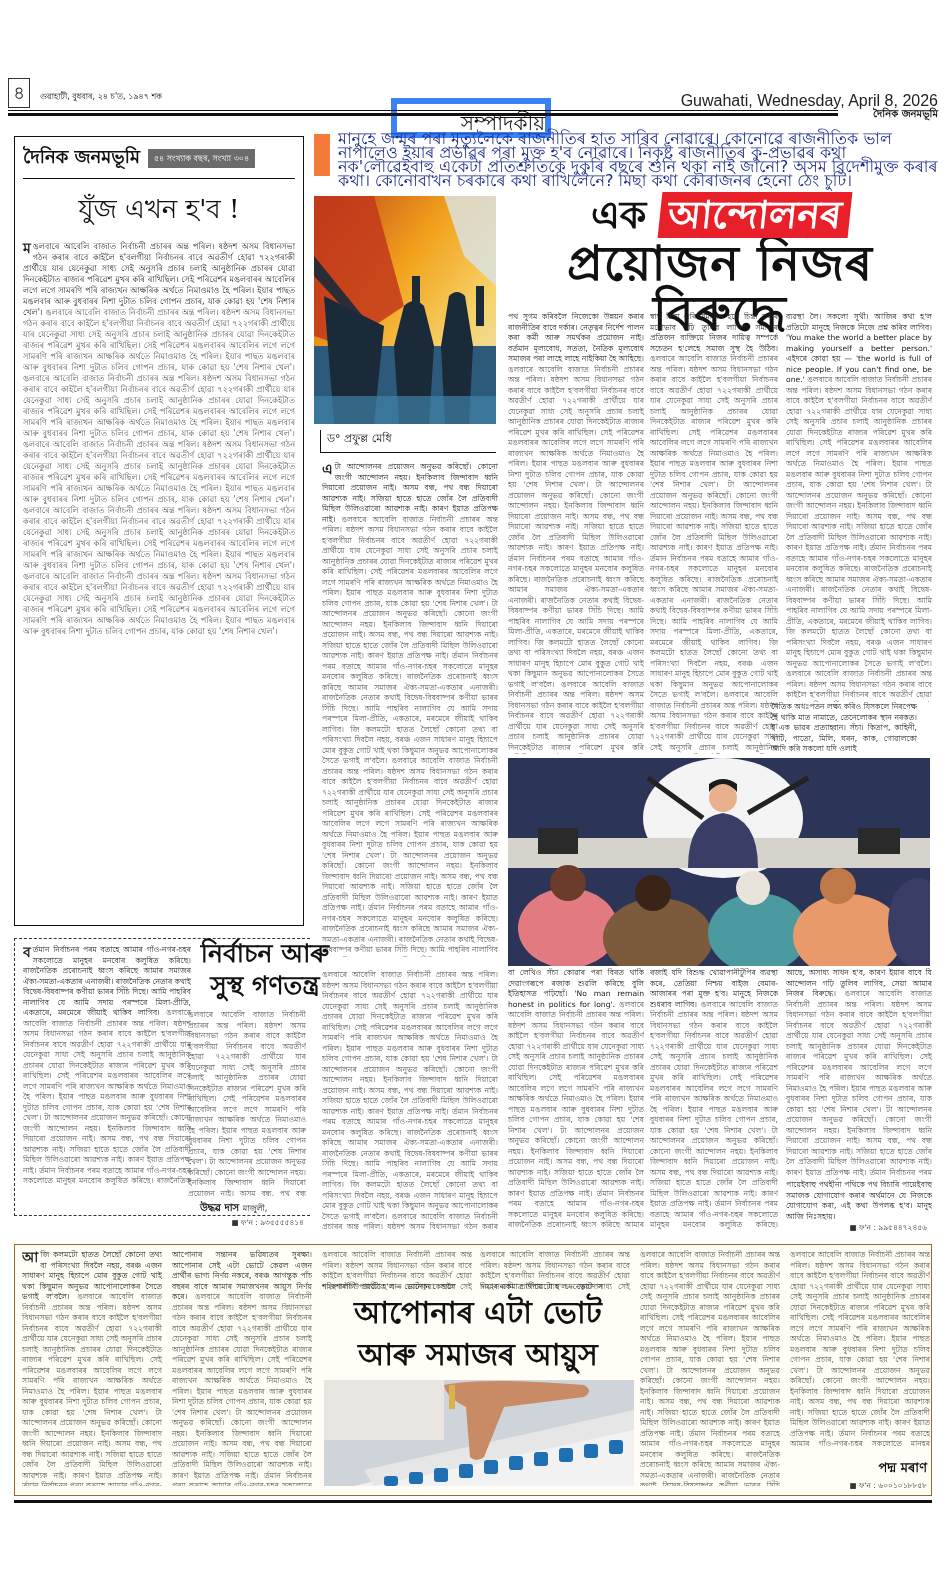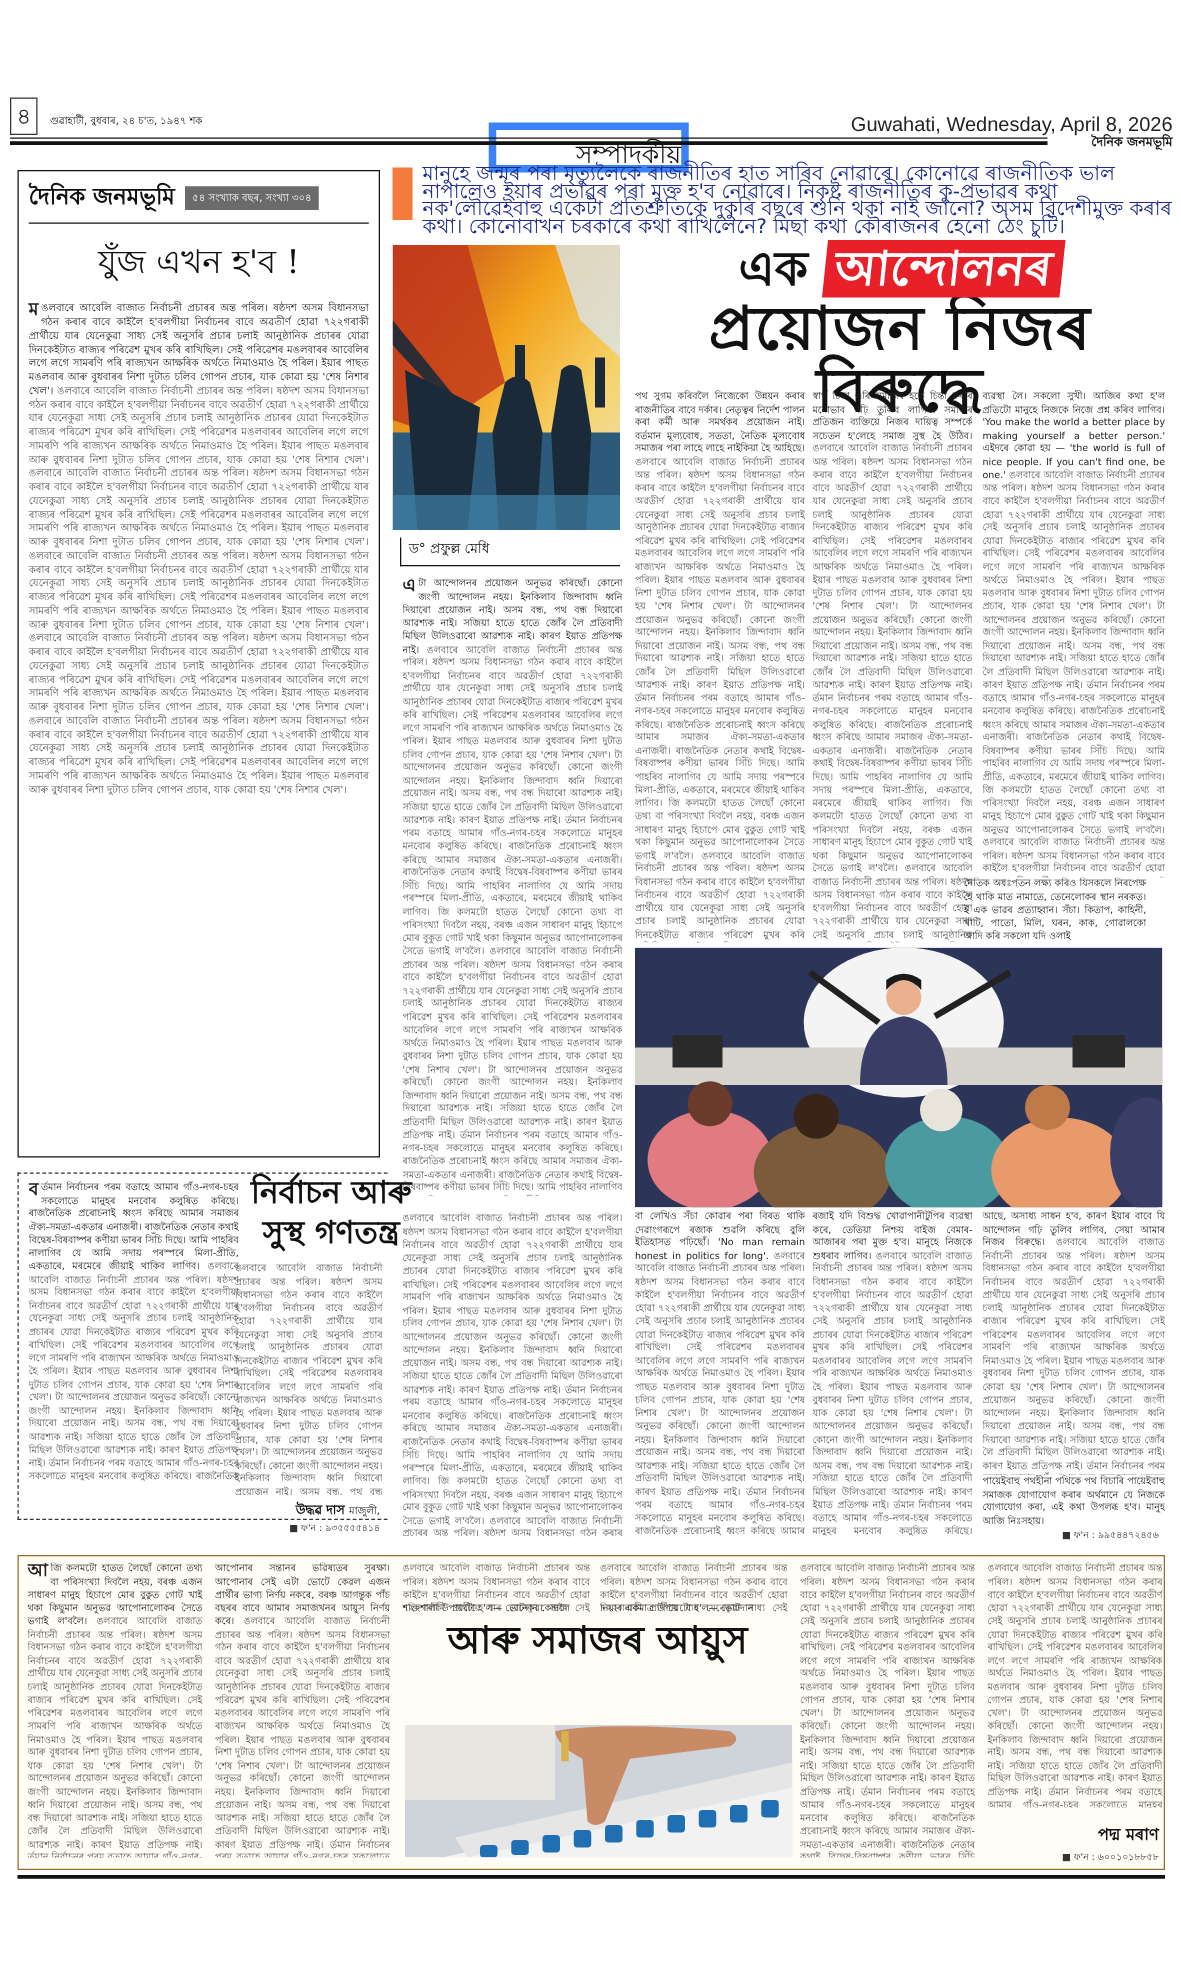--- a/index.html
+++ b/index.html
@@ -40,21 +40,21 @@
   .hl-line1 { font-size: 38px; font-weight: bold; font-family: "DejaVu Sans", sans-serif; line-height: 46px; }
   .hl-red { background: #e8202a; color: #fff; padding: 0 8px; transform: skewX(-6deg); display: inline-block; }
   .hl-line2 { font-size: 48px; font-weight: bold; line-height: 50px; letter-spacing: 1px; }
 
   .col { position: absolute; font-size: 7.6px; line-height: 10.5px; text-align: justify; color: #222; overflow: hidden; }
   .press-img { position: absolute; left: 508px; top: 758px; width: 422px; height: 208px; overflow: hidden; }
 
   
   .box2 { position: absolute; left: 14px; top: 938px; width: 296px; height: 278px; border: 1.5px dashed #333; border-right: none; padding: 4px 8px; }
   .nir-title { position: absolute; left: 190px; top: 938px; width: 150px; text-align: center; font-size: 25px; line-height: 32px; font-weight: bold; }
-  .author { text-align: right; font-size: 10px; font-weight: bold; }
+  .author { font-size: 10px; font-weight: bold; }
   .phone { text-align: right; font-size: 7.5px; color: #333; }
 
   
   .bottom-box { position: absolute; left: 14px; top: 1244px; width: 918px; height: 252px; border: 1.5px solid #9a6a2c; background: #fffdf5; }
   .bottom-rule { position: absolute; left: 14px; top: 1500px; width: 918px; height: 3px; background: #111; }
   .vote-title { position: absolute; left: 320px; top: 1292px; width: 316px; text-align: center; font-weight: bold; font-size: 30px; line-height: 42px; }
   .vote-img { position: absolute; left: 324px; top: 1380px; width: 310px; height: 106px; overflow: hidden; }
   .bylineR { position: absolute; right: 18px; font-size: 13px; font-weight: bold; }
 </style>
 </head>
@@ -221,20 +221,21 @@
   </div>
   <div class="col" style="left:322px; top:1250px; width:150px; height:40px;">
     <span class="filler fill"> ঙলবাৰে আবেলি বাজাত নিৰ্বাচনী প্ৰচাৰৰ অন্ত পৰিল। ষষ্ঠদশ অসম বিধানসভা গঠন কৰাৰ বাবে কাইলৈ হ'বলগীয়া নিৰ্বাচনৰ বাবে অৱতীৰ্ণ হোৱা ৭২২গৰাকী প্ৰাৰ্থীয়ে যাৰ যেনেকুৱা সাধ্য সেই অনুসৰি প্ৰচাৰ চলাই আনুষ্ঠানিক প্ৰচাৰৰ যোৱা দিনকেইটাত ৰাজ্যৰ পৰিৱেশ মুখৰ কৰি ৰাখিছিল। সেই পৰিৱেশৰ মঙলবাৰৰ আবেলিৰ লগে লগে সামৰণি পৰি ৰাজ্যখন আক্ষৰিক অৰ্থতে নিমাওমাও হৈ পৰিল। ইয়াৰ পাছত মঙলবাৰ আৰু বুধবাৰৰ নিশা দুটাত চলিব গোপন প্ৰচাৰ, যাক কোৱা হয় 'শেষ নিশাৰ খেল'। টা আন্দোলনৰ প্ৰয়োজন অনুভৱ কৰিছোঁ। কোনো জংগী আন্দোলন নহয়। ইনকিলাব জিন্দাবাদ ধ্বনি দিয়াৰো প্ৰয়োজন নাই। অসম বন্ধ, পথ বন্ধ দিয়াৰো আৱশ্যক নাই। সজিয়া হাতে হাতে জোঁৰ লৈ প্ৰতিবাদী মিছিল উলিওৱাৰো আৱশ্যক নাই। কাৰণ ইয়াত প্ৰতিপক্ষ নাই। ৰ্তমান নিৰ্বাচনৰ পৰম বতাহে আমাৰ গাঁও-নগৰ-চহৰ সকলোতে মানুহৰ মনবোৰ কলুষিত কৰিছে। ৰাজনৈতিক প্ৰৰোচনাই ধ্বংস কৰিছে আমাৰ সমাজৰ ঐক্য-সমতা-একতাৰ এনাজৰী। ৰাজনৈতিক নেতাৰ কথাই বিদ্বেষ-বিষবাষ্পৰ কণীয়া ভাৰৰ সিঁচি দিছে। আমি পাহৰিব নালাগিব যে আমি সদায় পৰস্পৰে মিলা-প্ৰীতি, একতাৰে, মৰমেৰে জীয়াই থাকিব লাগিব। জি কলমটো হাতত লৈছোঁ কোনো তথ্য বা পৰিসংখ্যা দিবলৈ নহয়, বৰঞ্চ এজন সাধাৰণ মানুহ হিচাপে মোৰ বুকুত গোট খাই থকা কিছুমান অনুভৱ আপোনালোকৰ সৈতে ভগাই ল'বলৈ। ঙলবাৰে আবেলি বাজাত নিৰ্বাচনী প্ৰচাৰৰ অন্ত পৰিল। ষষ্ঠদশ অসম বিধানসভা গঠন কৰাৰ বাবে কাইলৈ হ'বলগীয়া নিৰ্বাচনৰ বাবে অৱতীৰ্ণ হোৱা ৭২২গৰাকী প্ৰাৰ্থীয়ে যাৰ যেনেকুৱা সাধ্য সেই অনুসৰি প্ৰচাৰ চলাই আনুষ্ঠানিক প্ৰচাৰৰ যোৱা দিনকেইটাত ৰাজ্যৰ পৰিৱেশ মুখৰ কৰি ৰাখিছিল। সেই পৰিৱেশৰ মঙলবাৰৰ আবেলিৰ লগে লগে সামৰণি পৰি ৰাজ্যখন আক্ষৰিক অৰ্থতে নিমাওমাও হৈ পৰিল। ইয়াৰ পাছত মঙলবাৰ আৰু বুধবাৰৰ নিশা দুটাত চলিব গোপন প্ৰচাৰ, যাক কোৱা হয় 'শেষ নিশাৰ খেল'। টা আন্দোলনৰ প্ৰয়োজন অনুভৱ কৰিছোঁ। কোনো জংগী আন্দোলন নহয়। ইনকিলাব জিন্দাবাদ ধ্বনি দিয়াৰো প্ৰয়োজন নাই। অসম বন্ধ, পথ বন্ধ দিয়াৰো আৱশ্যক নাই। সজিয়া হাতে হাতে জোঁৰ লৈ প্ৰতিবাদী মিছিল উলিওৱাৰো আৱশ্যক নাই। কাৰণ ইয়াত প্ৰতিপক্ষ নাই। ৰ্তমান নিৰ্বাচনৰ পৰম বতাহে আমাৰ গাঁও-নগৰ-চহৰ সকলোতে মানুহৰ মনবোৰ কলুষিত কৰিছে। ৰাজনৈতিক প্ৰৰোচনাই ধ্বংস কৰিছে আমাৰ সমাজৰ ঐক্য-সমতা-একতাৰ এনাজৰী। ৰাজনৈতিক নেতাৰ কথাই বিদ্বেষ-বিষবাষ্পৰ কণীয়া ভাৰৰ সিঁচি দিছে। আমি পাহৰিব নালাগিব যে আমি সদায় পৰস্পৰে মিলা-প্ৰীতি, একতাৰে, মৰমেৰে জীয়াই থাকিব লাগিব। জি কলমটো হাতত লৈছোঁ কোনো তথ্য বা পৰিসংখ্যা দিবলৈ নহয়, বৰঞ্চ এজন সাধাৰণ মানুহ হিচাপে মোৰ বুকুত গোট খাই থকা কিছুমান অনুভৱ আপোনালোকৰ সৈতে ভগাই ল'বলৈ। </span>
   </div>
   <div class="col" style="left:322px; top:1282px; width:150px; height:11px;">শক্তিশালী উপায়টো হ'ল— ভোটদান কেন্দ্ৰলৈ</div>
   <div class="col" style="left:480px; top:1250px; width:150px; height:40px;">
     <span class="filler fill"> ঙলবাৰে আবেলি বাজাত নিৰ্বাচনী প্ৰচাৰৰ অন্ত পৰিল। ষষ্ঠদশ অসম বিধানসভা গঠন কৰাৰ বাবে কাইলৈ হ'বলগীয়া নিৰ্বাচনৰ বাবে অৱতীৰ্ণ হোৱা ৭২২গৰাকী প্ৰাৰ্থীয়ে যাৰ যেনেকুৱা সাধ্য সেই অনুসৰি প্ৰচাৰ চলাই আনুষ্ঠানিক প্ৰচাৰৰ যোৱা দিনকেইটাত ৰাজ্যৰ পৰিৱেশ মুখৰ কৰি ৰাখিছিল। সেই পৰিৱেশৰ মঙলবাৰৰ আবেলিৰ লগে লগে সামৰণি পৰি ৰাজ্যখন আক্ষৰিক অৰ্থতে নিমাওমাও হৈ পৰিল। ইয়াৰ পাছত মঙলবাৰ আৰু বুধবাৰৰ নিশা দুটাত চলিব গোপন প্ৰচাৰ, যাক কোৱা হয় 'শেষ নিশাৰ খেল'। টা আন্দোলনৰ প্ৰয়োজন অনুভৱ কৰিছোঁ। কোনো জংগী আন্দোলন নহয়। ইনকিলাব জিন্দাবাদ ধ্বনি দিয়াৰো প্ৰয়োজন নাই। অসম বন্ধ, পথ বন্ধ দিয়াৰো আৱশ্যক নাই। সজিয়া হাতে হাতে জোঁৰ লৈ প্ৰতিবাদী মিছিল উলিওৱাৰো আৱশ্যক নাই। কাৰণ ইয়াত প্ৰতিপক্ষ নাই। ৰ্তমান নিৰ্বাচনৰ পৰম বতাহে আমাৰ গাঁও-নগৰ-চহৰ সকলোতে মানুহৰ মনবোৰ কলুষিত কৰিছে। ৰাজনৈতিক প্ৰৰোচনাই ধ্বংস কৰিছে আমাৰ সমাজৰ ঐক্য-সমতা-একতাৰ এনাজৰী। ৰাজনৈতিক নেতাৰ কথাই বিদ্বেষ-বিষবাষ্পৰ কণীয়া ভাৰৰ সিঁচি দিছে। আমি পাহৰিব নালাগিব যে আমি সদায় পৰস্পৰে মিলা-প্ৰীতি, একতাৰে, মৰমেৰে জীয়াই থাকিব লাগিব। জি কলমটো হাতত লৈছোঁ কোনো তথ্য বা পৰিসংখ্যা দিবলৈ নহয়, বৰঞ্চ এজন সাধাৰণ মানুহ হিচাপে মোৰ বুকুত গোট খাই থকা কিছুমান অনুভৱ আপোনালোকৰ সৈতে ভগাই ল'বলৈ। ঙলবাৰে আবেলি বাজাত নিৰ্বাচনী প্ৰচাৰৰ অন্ত পৰিল। ষষ্ঠদশ অসম বিধানসভা গঠন কৰাৰ বাবে কাইলৈ হ'বলগীয়া নিৰ্বাচনৰ বাবে অৱতীৰ্ণ হোৱা ৭২২গৰাকী প্ৰাৰ্থীয়ে যাৰ যেনেকুৱা সাধ্য সেই অনুসৰি প্ৰচাৰ চলাই আনুষ্ঠানিক প্ৰচাৰৰ যোৱা দিনকেইটাত ৰাজ্যৰ পৰিৱেশ মুখৰ কৰি ৰাখিছিল। সেই পৰিৱেশৰ মঙলবাৰৰ আবেলিৰ লগে লগে সামৰণি পৰি ৰাজ্যখন আক্ষৰিক অৰ্থতে নিমাওমাও হৈ পৰিল। ইয়াৰ পাছত মঙলবাৰ আৰু বুধবাৰৰ নিশা দুটাত চলিব গোপন প্ৰচাৰ, যাক কোৱা হয় 'শেষ নিশাৰ খেল'। টা আন্দোলনৰ প্ৰয়োজন অনুভৱ কৰিছোঁ। কোনো জংগী আন্দোলন নহয়। ইনকিলাব জিন্দাবাদ ধ্বনি দিয়াৰো প্ৰয়োজন নাই। অসম বন্ধ, পথ বন্ধ দিয়াৰো আৱশ্যক নাই। সজিয়া হাতে হাতে জোঁৰ লৈ প্ৰতিবাদী মিছিল উলিওৱাৰো আৱশ্যক নাই। কাৰণ ইয়াত প্ৰতিপক্ষ নাই। ৰ্তমান নিৰ্বাচনৰ পৰম বতাহে আমাৰ গাঁও-নগৰ-চহৰ সকলোতে মানুহৰ মনবোৰ কলুষিত কৰিছে। ৰাজনৈতিক প্ৰৰোচনাই ধ্বংস কৰিছে আমাৰ সমাজৰ ঐক্য-সমতা-একতাৰ এনাজৰী। ৰাজনৈতিক নেতাৰ কথাই বিদ্বেষ-বিষবাষ্পৰ কণীয়া ভাৰৰ সিঁচি দিছে। আমি পাহৰিব নালাগিব যে আমি সদায় পৰস্পৰে মিলা-প্ৰীতি, একতাৰে, মৰমেৰে জীয়াই থাকিব লাগিব। জি কলমটো হাতত লৈছোঁ কোনো তথ্য বা পৰিসংখ্যা দিবলৈ নহয়, বৰঞ্চ এজন সাধাৰণ মানুহ হিচাপে মোৰ বুকুত গোট খাই থকা কিছুমান অনুভৱ আপোনালোকৰ সৈতে ভগাই ল'বলৈ। </span>
   </div>
   <div class="col" style="left:480px; top:1282px; width:150px; height:11px;">নিয়াৰ একমাত্ৰ উপায়টো হ'ল— ভোটদান</div>
   <div class="vote-title">
+    <div>আপোনাৰ এটা ভোট</div>
     <div>আৰু সমাজৰ আয়ুস</div>
   </div>
   <div class="vote-img">
     <svg width="310" height="106" viewBox="0 0 310 106">
       <rect width="310" height="106" fill="#cfd3da"></rect>
       <rect x="0" y="0" width="120" height="60" fill="#e9e6e2"></rect>
       <polygon points="30,106 310,40 310,106" fill="#f2f2f2"></polygon>
       <polygon points="40,90 310,30 310,50 50,106" fill="#e6e6e6"></polygon>
       <g fill="#1f6fb2">
         <rect x="60" y="96" width="14" height="10" rx="3"></rect>

